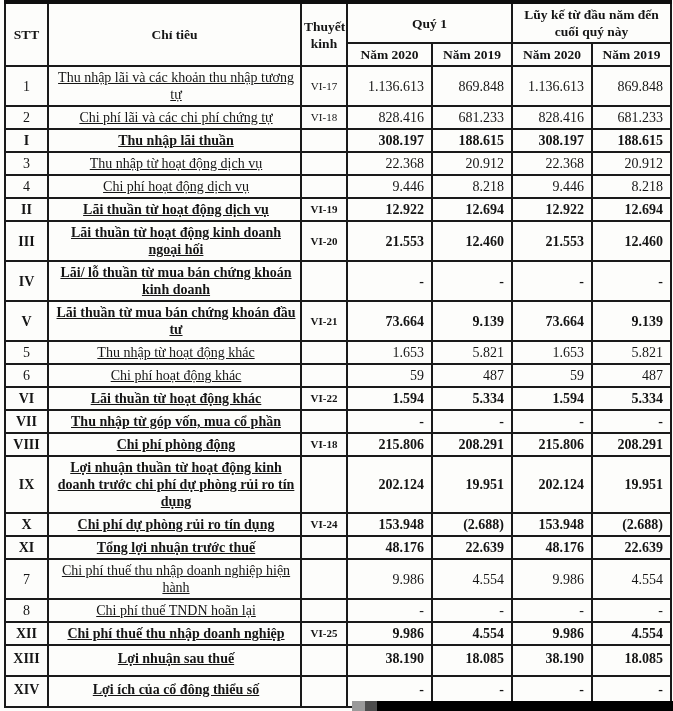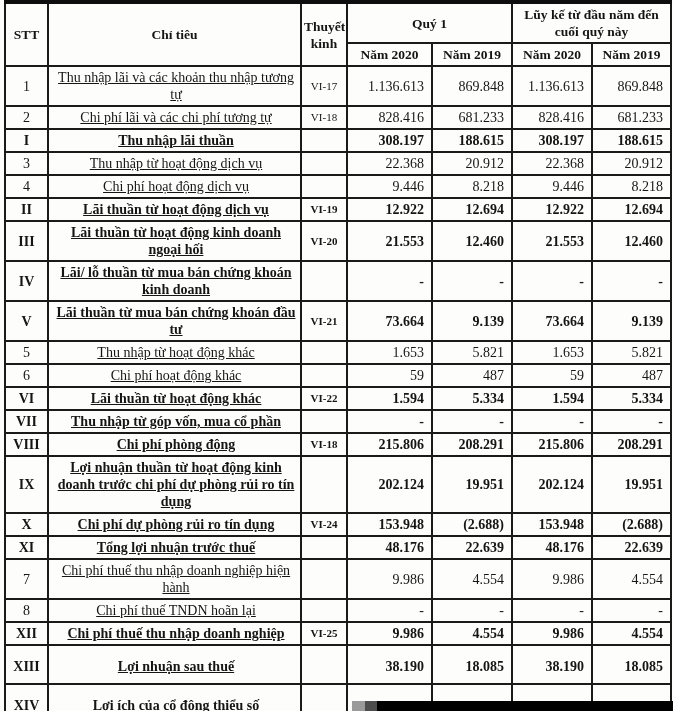--- a/index.html
+++ b/index.html
@@ -36,21 +36,21 @@
     padding: 2px 2px;
   }
   thead tr.h1 th { height: 32px; }
   thead tr.h2 th { height: 21px; }
   td { font-size: 14px; padding: 2px 4px; }
   td.stt  { text-align: center; }
   td.label{ text-align: center; padding-left: 6px; padding-right: 3px; text-decoration: underline; }
   td.note { text-align: center; font-size: 11px; }
   td.num  { text-align: right; padding-right: 7px; }
   tr.bold td { font-weight: bold; }
-  tr.tall td { padding-top: 12px; padding-bottom: 8px; margin-left: 38px; }
+  tr.tall td { padding-top: 4px; padding-bottom: 8px; margin-left: 38px; }
   .redact {
     position: absolute;
     left: 352px;
     right: 0;
     bottom: 0;
     height: 10px;
     background: linear-gradient(to right, #9a9a9a 0px, #9a9a9a 13px, #4d4d4d 13px, #4d4d4d 25px, #000 25px, #000 100%);
   }
 </style>
 </head>
@@ -87,21 +87,21 @@
           <td class="stt">1</td>
           <td class="label">Thu nhập lãi và các khoản thu nhập tương tự</td>
           <td class="note">VI-17</td>
           <td class="num">1.136.613</td>
           <td class="num">869.848</td>
           <td class="num">1.136.613</td>
           <td class="num">869.848</td>
         </tr>
         <tr>
           <td class="stt">2</td>
-          <td class="label">Chi phí lãi và các chi phí tương tự</td>
+          <td class="label">Chi phí lãi và các chi phí chứng tự</td>
           <td class="note">VI-18</td>
           <td class="num">828.416</td>
           <td class="num">681.233</td>
           <td class="num">828.416</td>
           <td class="num">681.233</td>
         </tr>
         <tr class="bold">
           <td class="stt">I</td>
           <td class="label">Thu nhập lãi thuần</td>
           <td class="note"></td>

